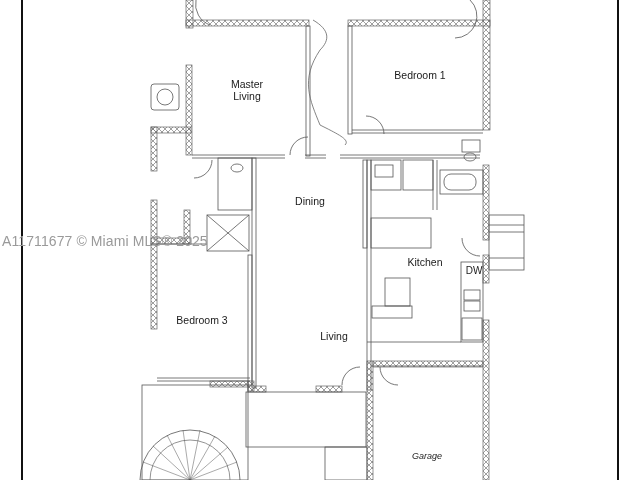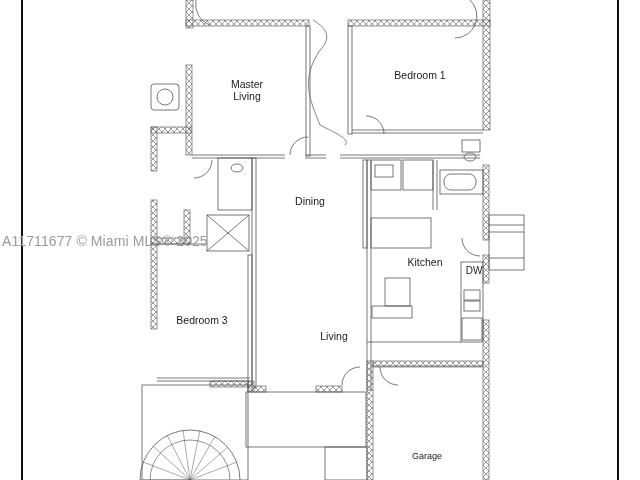--- a/index.html
+++ b/index.html
@@ -163,14 +163,14 @@
 
 <div class="lbl room" style="left:212px; top:78px; width:70px;">
   <div>Master</div>
   <div>Living</div>
 </div>
 <div class="lbl room" style="left:380px; top:69px; width:80px;">Bedroom 1</div>
 <div class="lbl room" style="left:285px; top:195px; width:50px;">Dining</div>
 <div class="lbl room" style="left:400px; top:256px; width:50px;">Kitchen</div>
 <div class="lbl room" style="left:170px; top:314px; width:64px;text-align:center;">Bedroom 3</div>
 <div class="lbl room" style="left:290px; top:330px; width:40px;margin-left:24px;">Living</div>
-<div class="lbl small" style="left:405px; top:451px; width:44px;">Garage</div>
+<div class="lbl small" style="left:405px; top:451px; width:44px;font-style:italic;">Garage</div>
 <div class="dw">DW</div>
 
 </body></html>

